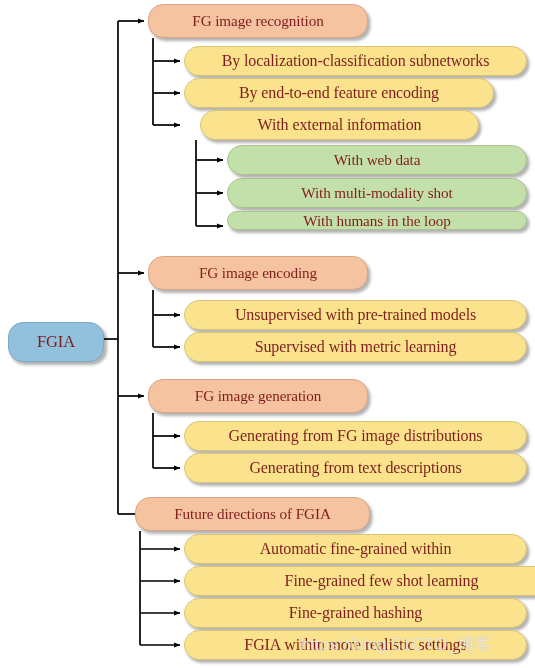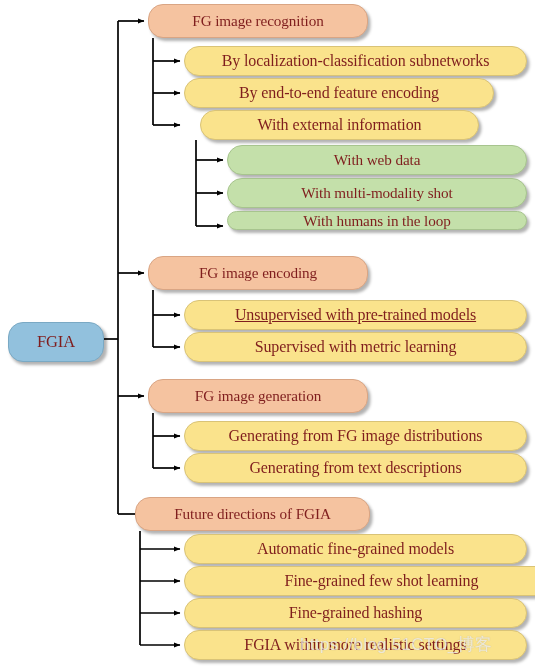--- a/index.html
+++ b/index.html
@@ -135,33 +135,33 @@
   <div class="node level2" style="left:184px; top:110px; width:279px; height:30px;margin-left:16px;">With external information</div>
 
   <div class="node level3" style="left:227px; top:145px; width:300px; height:30px;">With web data</div>
 
   <div class="node level3" style="left:227px; top:178px; width:300px; height:30px;">With multi-modality shot</div>
 
   <div class="node level3" style="left:227px; top:211px; width:300px; height:19px;">With humans in the loop</div>
 
   <div class="node level1" style="left:148px; top:256px; width:220px; height:34px;">FG image encoding</div>
 
-  <div class="node level2" style="left:184px; top:300px; width:343px; height:30px;text-decoration:underline;">Unsupervised with pre-trained models</div>
+  <div class="node level2" style="left:184px; top:300px; width:343px; height:30px;">Unsupervised with pre-trained models</div>
 
   <div class="node level2" style="left:184px; top:332px; width:343px; height:30px;">Supervised with metric learning</div>
 
   <div class="node level1" style="left:148px; top:379px; width:220px; height:34px;">FG image generation</div>
 
   <div class="node level2" style="left:184px; top:421px; width:343px; height:30px;">Generating from FG image distributions</div>
 
   <div class="node level2" style="left:184px; top:453px; width:343px; height:30px;">Generating from text descriptions</div>
 
   <div class="node level1" style="left:135px; top:497px; width:235px; height:34px;">Future directions of FGIA</div>
 
-  <div class="node level2" style="left:184px; top:534px; width:343px; height:30px;">Automatic fine-grained models</div>
+  <div class="node level2" style="left:184px; top:534px; width:343px; height:30px;">Automatic fine-grained within</div>
 
   <div class="node level2" style="left:184px; top:566px; width:395px; height:30px;">Fine-grained few shot learning</div>
 
   <div class="node level2" style="left:184px; top:598px; width:343px; height:30px;">Fine-grained hashing</div>
 
   <div class="node level2" style="left:184px; top:630px; width:343px; height:30px;">FGIA within more realistic settings</div>
 
   <div class="watermark">https://blog.51CTO_博客</div>
 
 </div>

